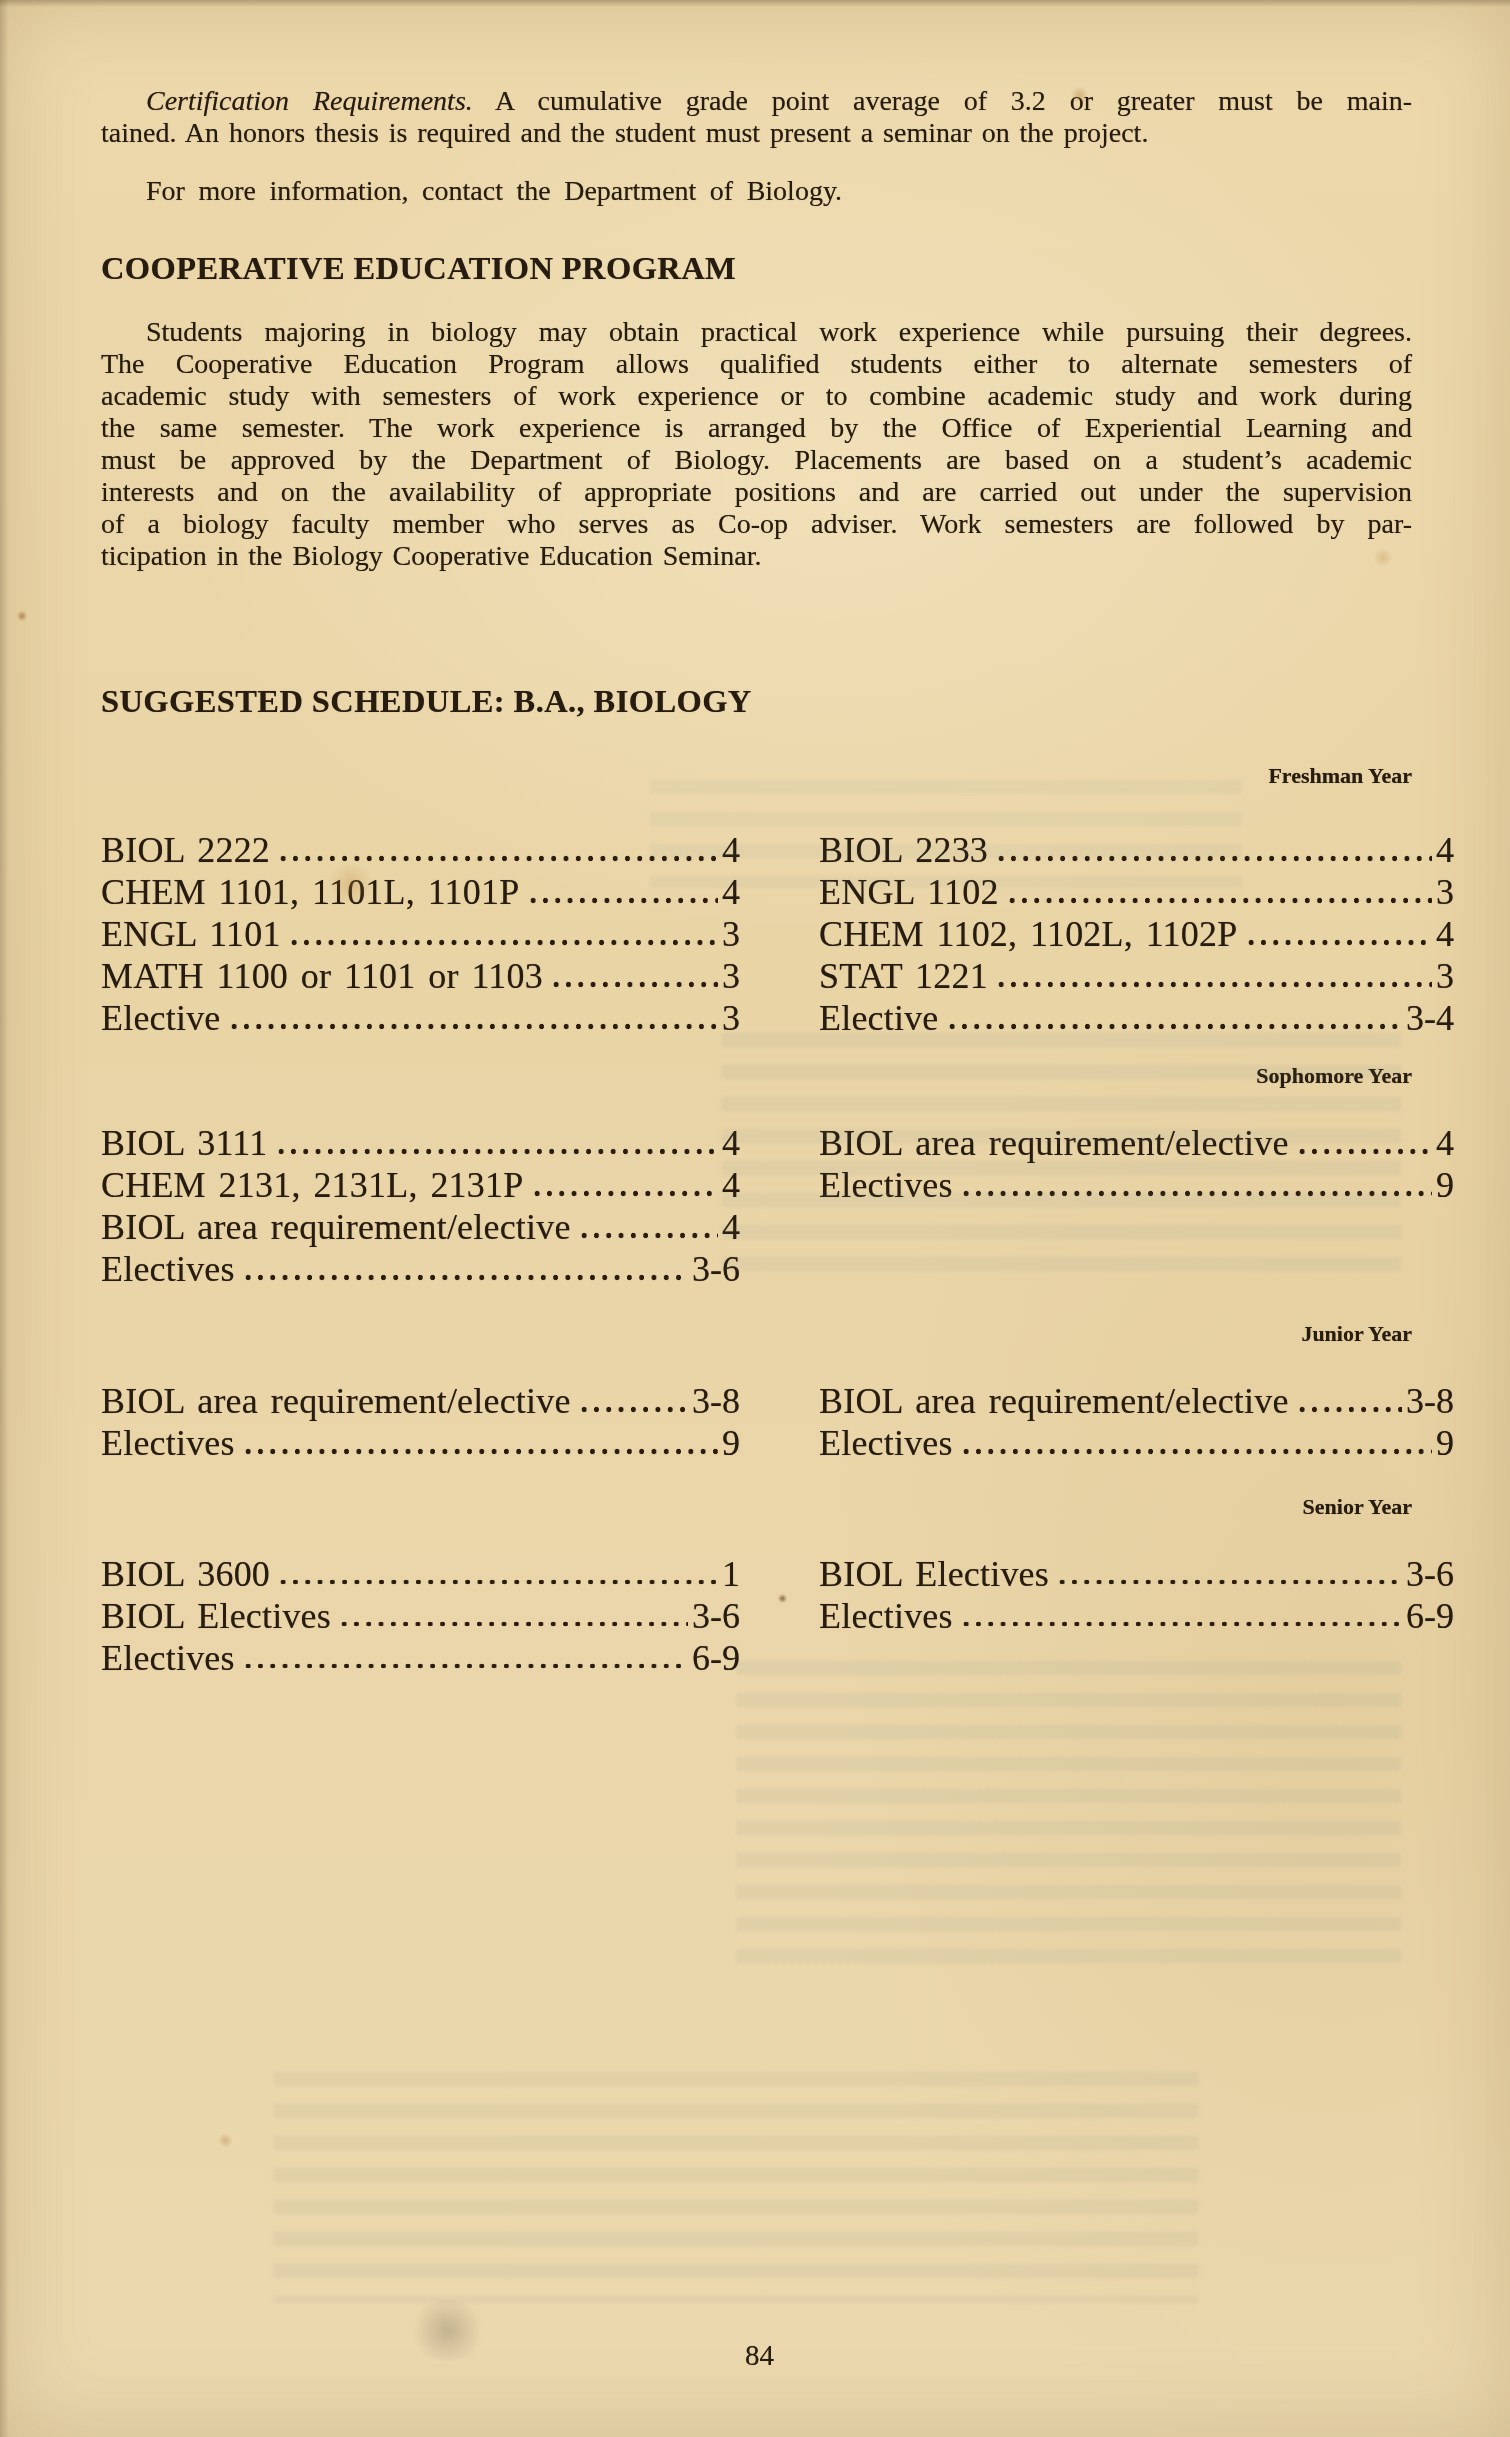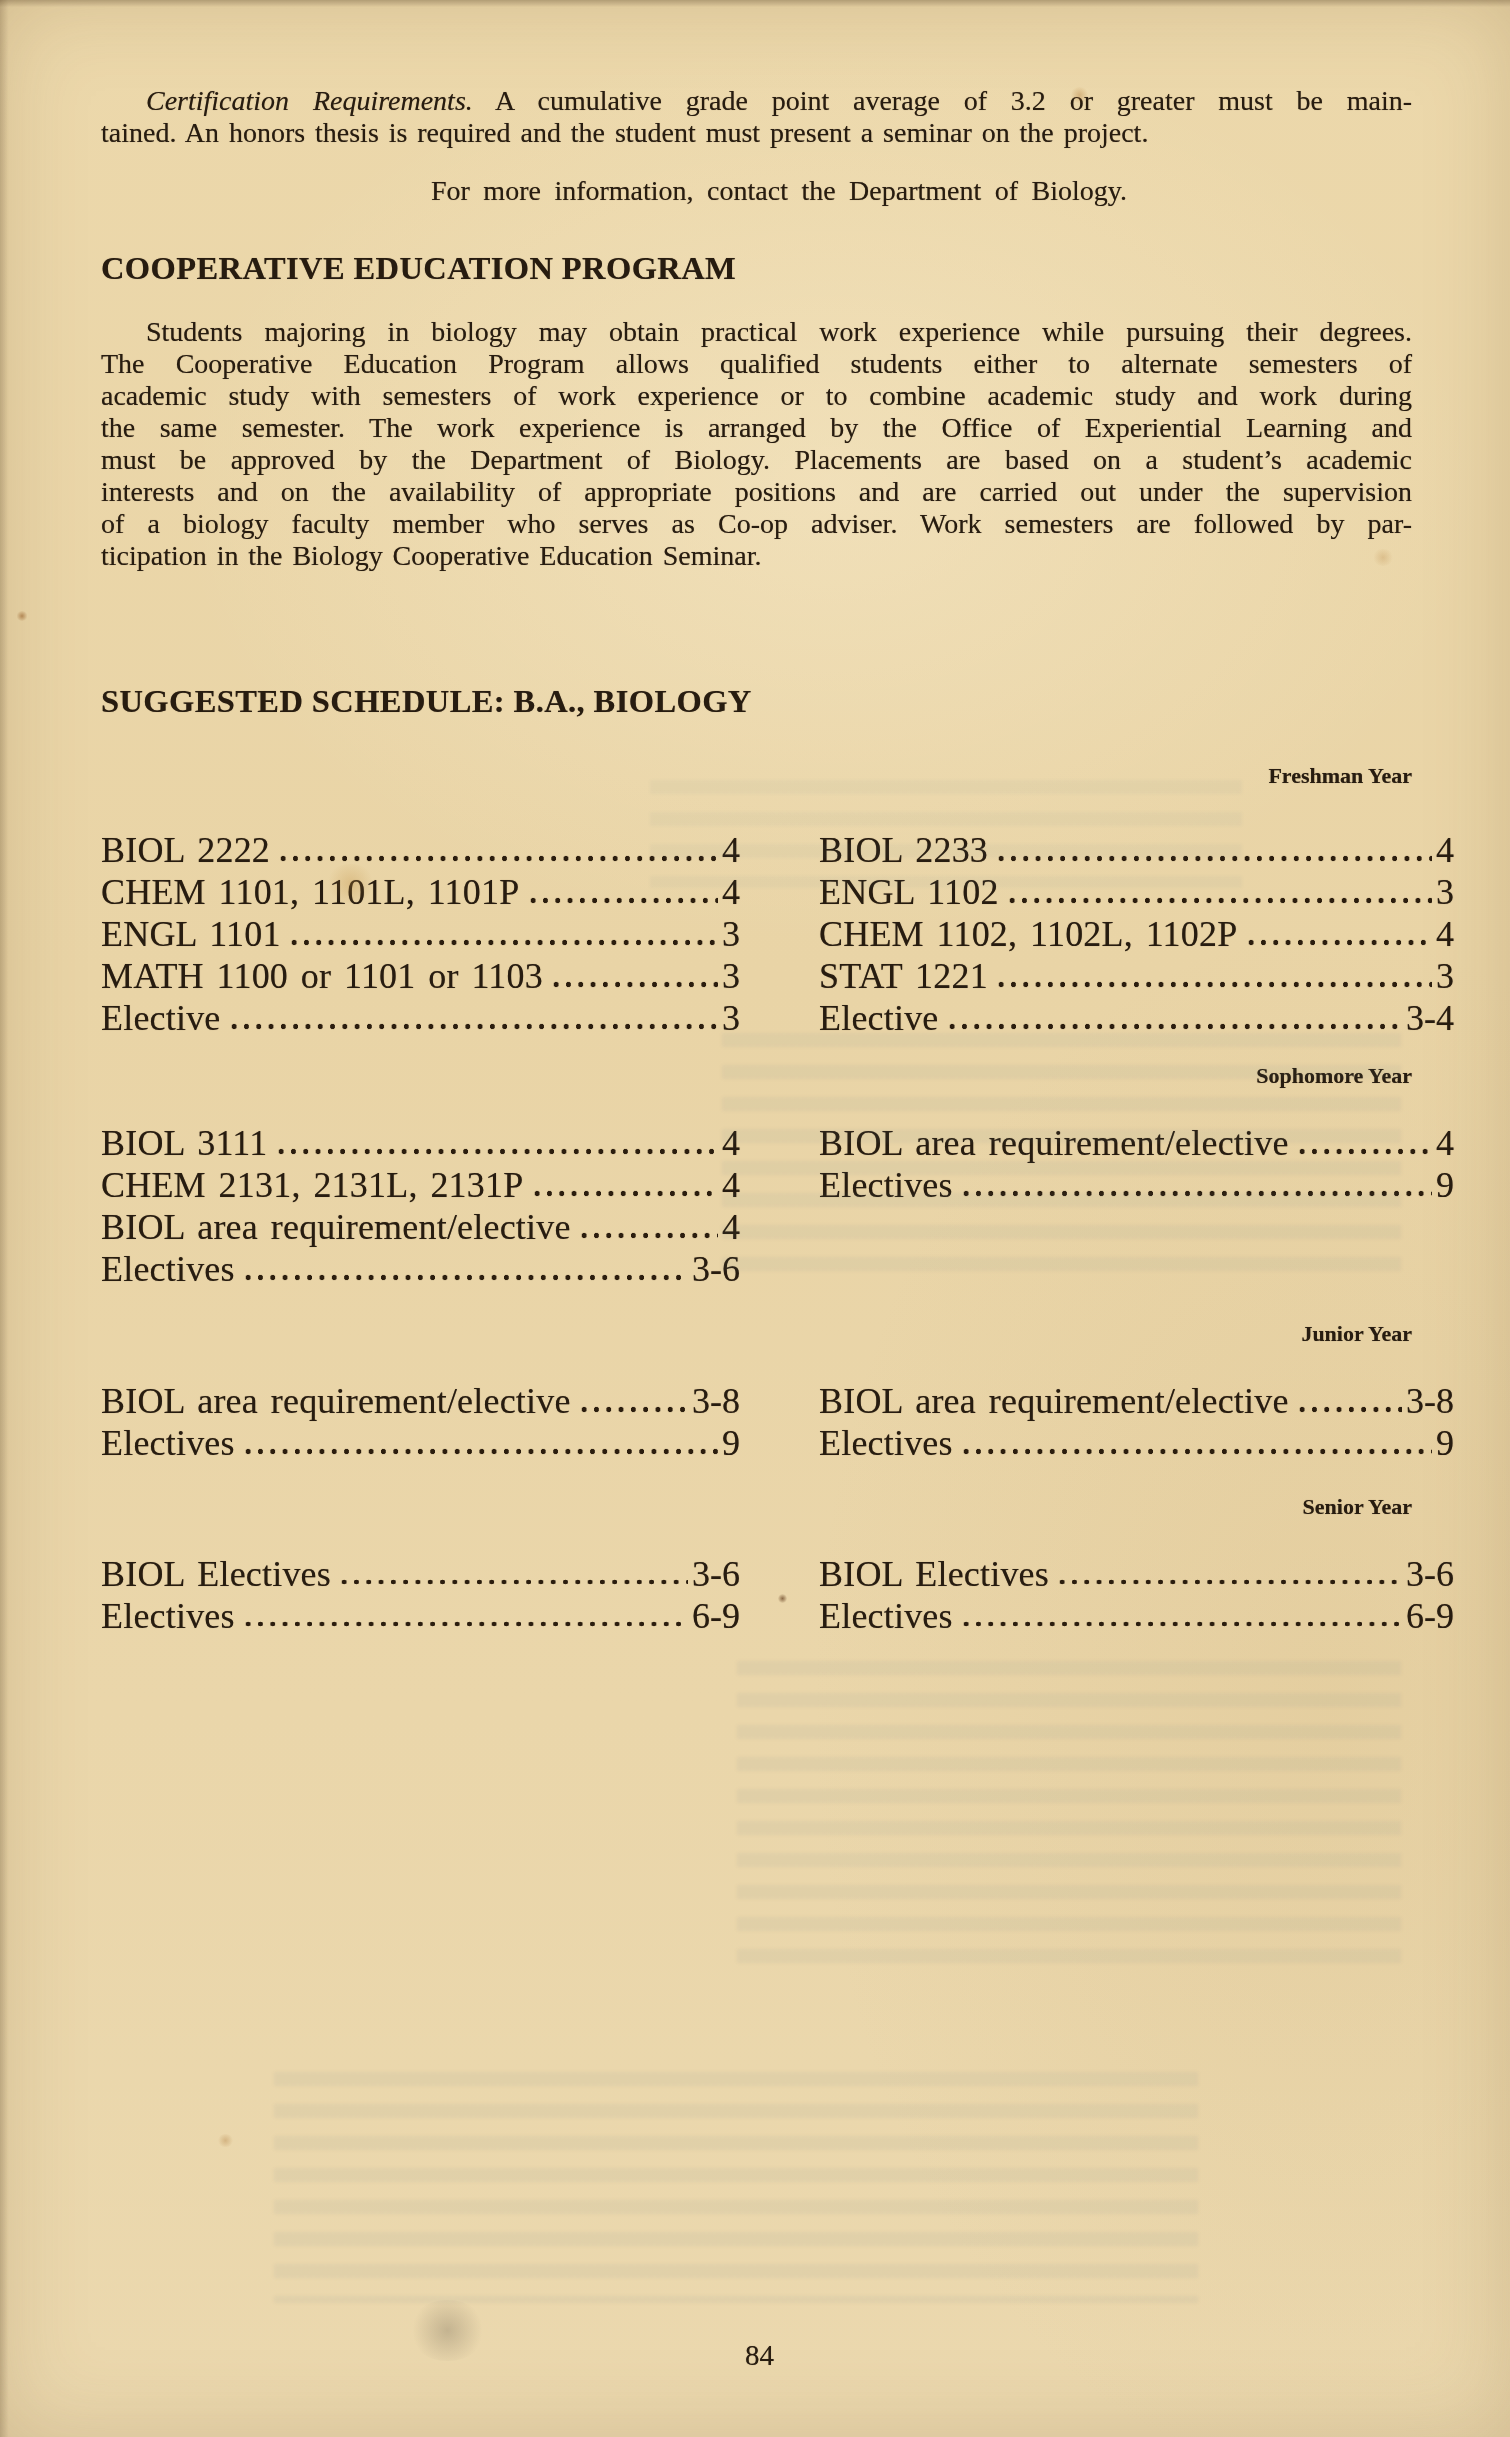--- a/index.html
+++ b/index.html
@@ -18,21 +18,21 @@
       radial-gradient(ellipse 939px 650px at 55% 20%, rgba(255,246,222,0.30), transparent 70%),
       radial-gradient(ellipse 722px 1083px at 88% 70%, rgba(205,175,118,0.20), transparent 72%),
       linear-gradient(180deg, #ecd8ab 0%, #e9d4a6 40%, #ebd8ae 100%);
     box-shadow: inset 0 0 87px rgba(120,85,40,0.22);
     overflow:hidden;
   }
 
   
   .bodyline { font-size:28px; line-height:32px; word-spacing:2.9px; }
   .jline { text-align:justify; text-align-last:justify; }
-  .indent { text-indent:45px;text-align:center; }
+  .indent { text-indent:45px; }
   .lead-italic { font-style:italic; }
 
   #more-info { margin-top:26px; word-spacing:6.5px; }
 
   .h-main { margin-top:42px; font-size:32.5px; line-height:38px; font-weight:700; letter-spacing:0.4px; }
   #coop-body { margin-top:29px; }
   #schedule-heading { margin-top:110px; }
 
   .year-title { font-size:22px; line-height:35px; font-weight:700; text-align:right; }
   #yt-0 { margin-top:38px; }
@@ -230,20 +230,25 @@
           <span class="clabel">Electives</span>
           <span class="dots"></span>
           <span class="cval">9</span>
         </div>
     </div>
   </div>
 
   <div id="yt-3" class="year-title">Senior Year</div>
   <div class="cols">
     <div class="col-left">
+      <div class="crow">
+          <span class="clabel">BIOL 3600</span>
+          <span class="dots"></span>
+          <span class="cval">1</span>
+        </div>
       <div class="crow">
           <span class="clabel">BIOL Electives</span>
           <span class="dots"></span>
           <span class="cval">3-6</span>
         </div>
       <div class="crow">
           <span class="clabel">Electives</span>
           <span class="dots"></span>
           <span class="cval">6-9</span>
         </div>

